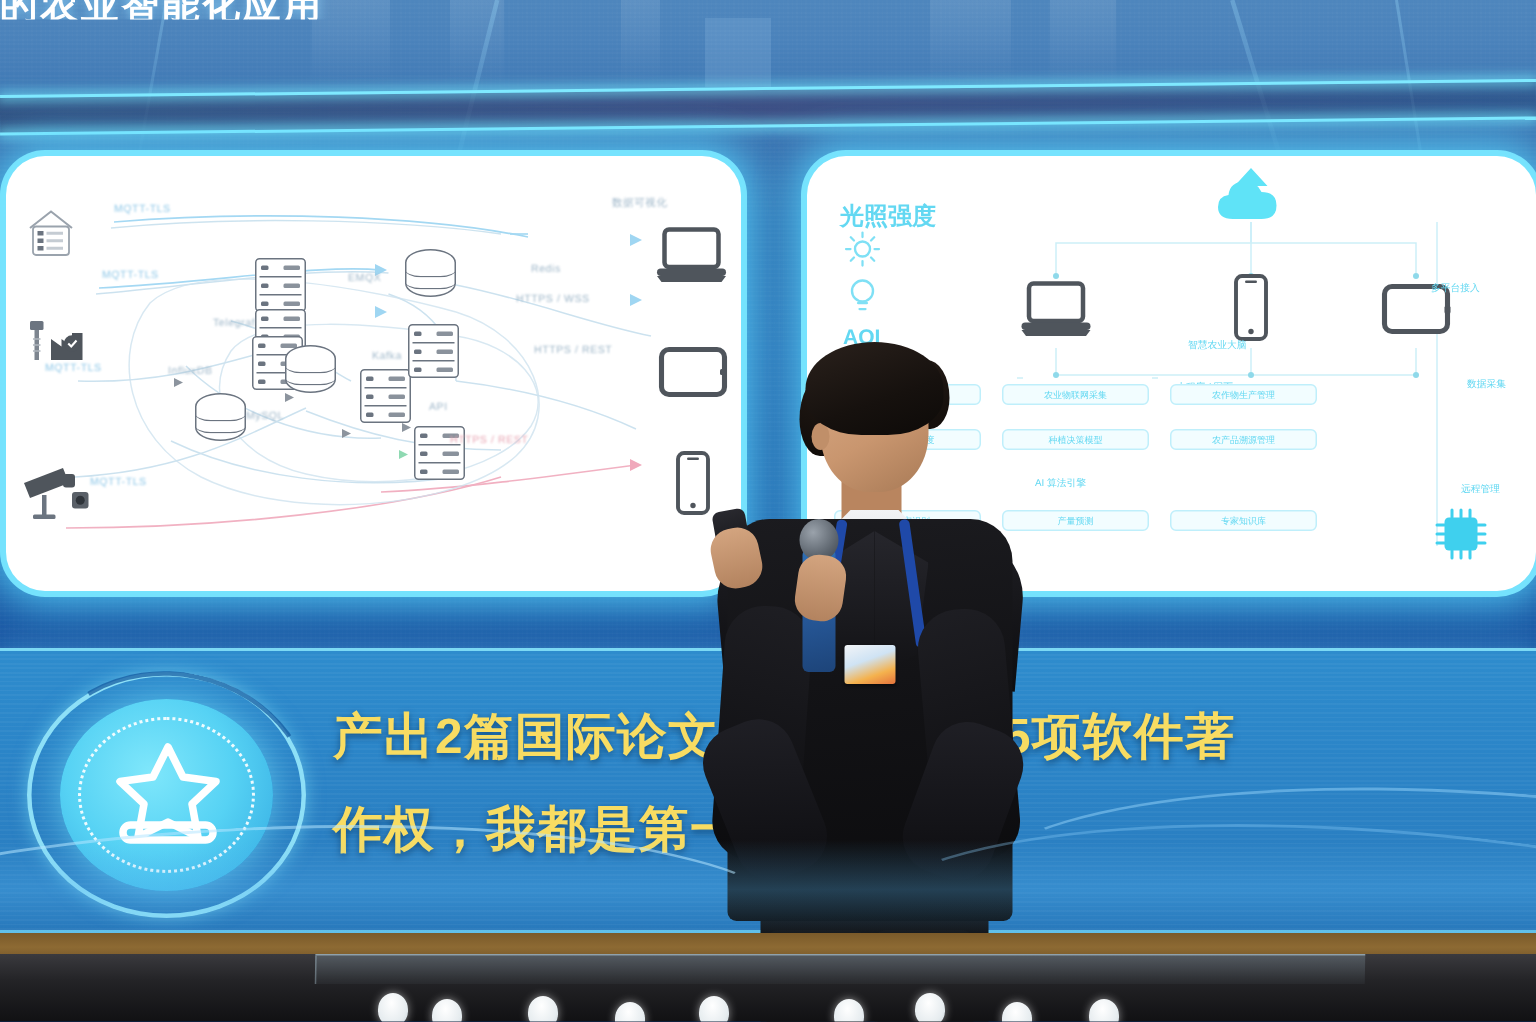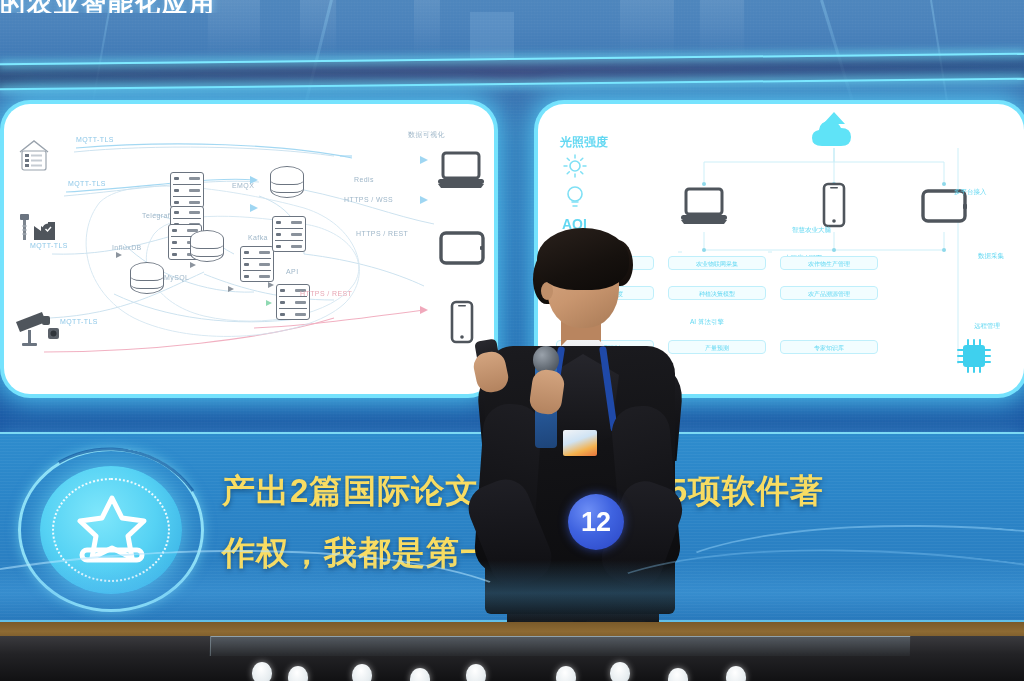--- a/index.html
+++ b/index.html
@@ -492,21 +492,21 @@
       <div class="lbl" style="left:340px;top:92px;">HTTPS / WSS</div>
       <div class="lbl" style="left:352px;top:126px;">HTTPS / REST</div>
       <div class="lbl pink" style="left:296px;top:186px;">HTTPS / REST</div>
       <div class="lbl" style="left:404px;top:26px;">数据可视化</div>
     </div>
   </div>
 
   <div class="slide" id="slide-right">
     <div class="slide-inner">
 
-      <div class="rlabel" style="left:22px;top:30px;font-size:12px;font-weight:bold;">光照强度</div>
+      <div class="rlabel" style="left:22px;top:30px;font-size:16px;font-weight:bold;">光照强度</div>
       <div style="position:absolute;left:22px;top:48px;">
         <svg width="30" height="30" viewBox="0 0 30 30">
           <circle cx="15" cy="14" r="5" fill="none" stroke="#7fe0f5" stroke-width="1.6"></circle>
           <g stroke="#7fe0f5" stroke-width="1.5" stroke-linecap="round">
             <path d="M15 3v3M15 22v3M4 14h3M23 14h3M7.2 6.2l2.1 2.1M20.7 19.7l2.1 2.1M22.8 6.2l-2.1 2.1M9.3 19.7l-2.1 2.1"></path>
           </g>
         </svg>
       </div>
       <div style="position:absolute;left:24px;top:78px;">
         <svg width="26" height="30" viewBox="0 0 26 30">
@@ -653,21 +653,20 @@
 
     <div class="sp hand-l"></div>
     <div class="sp hand-r"></div>
 
     <div class="sp hair2"></div>
     <div class="sp hair3"></div>
     <div class="sp head"></div>
     <div class="sp ear"></div>
     <div class="sp hair"></div>
 
-    <div class="sp number-badge">12</div>
   </div>
 
   <div class="floor-glow"></div>
   <div class="swoosh sw1"></div>
   <div class="swoosh sw2"></div>
   <div class="swoosh sw3"></div>
 
   <div id="floor">
     <div class="floor-front"></div>
     <div class="glass-rail"></div>

